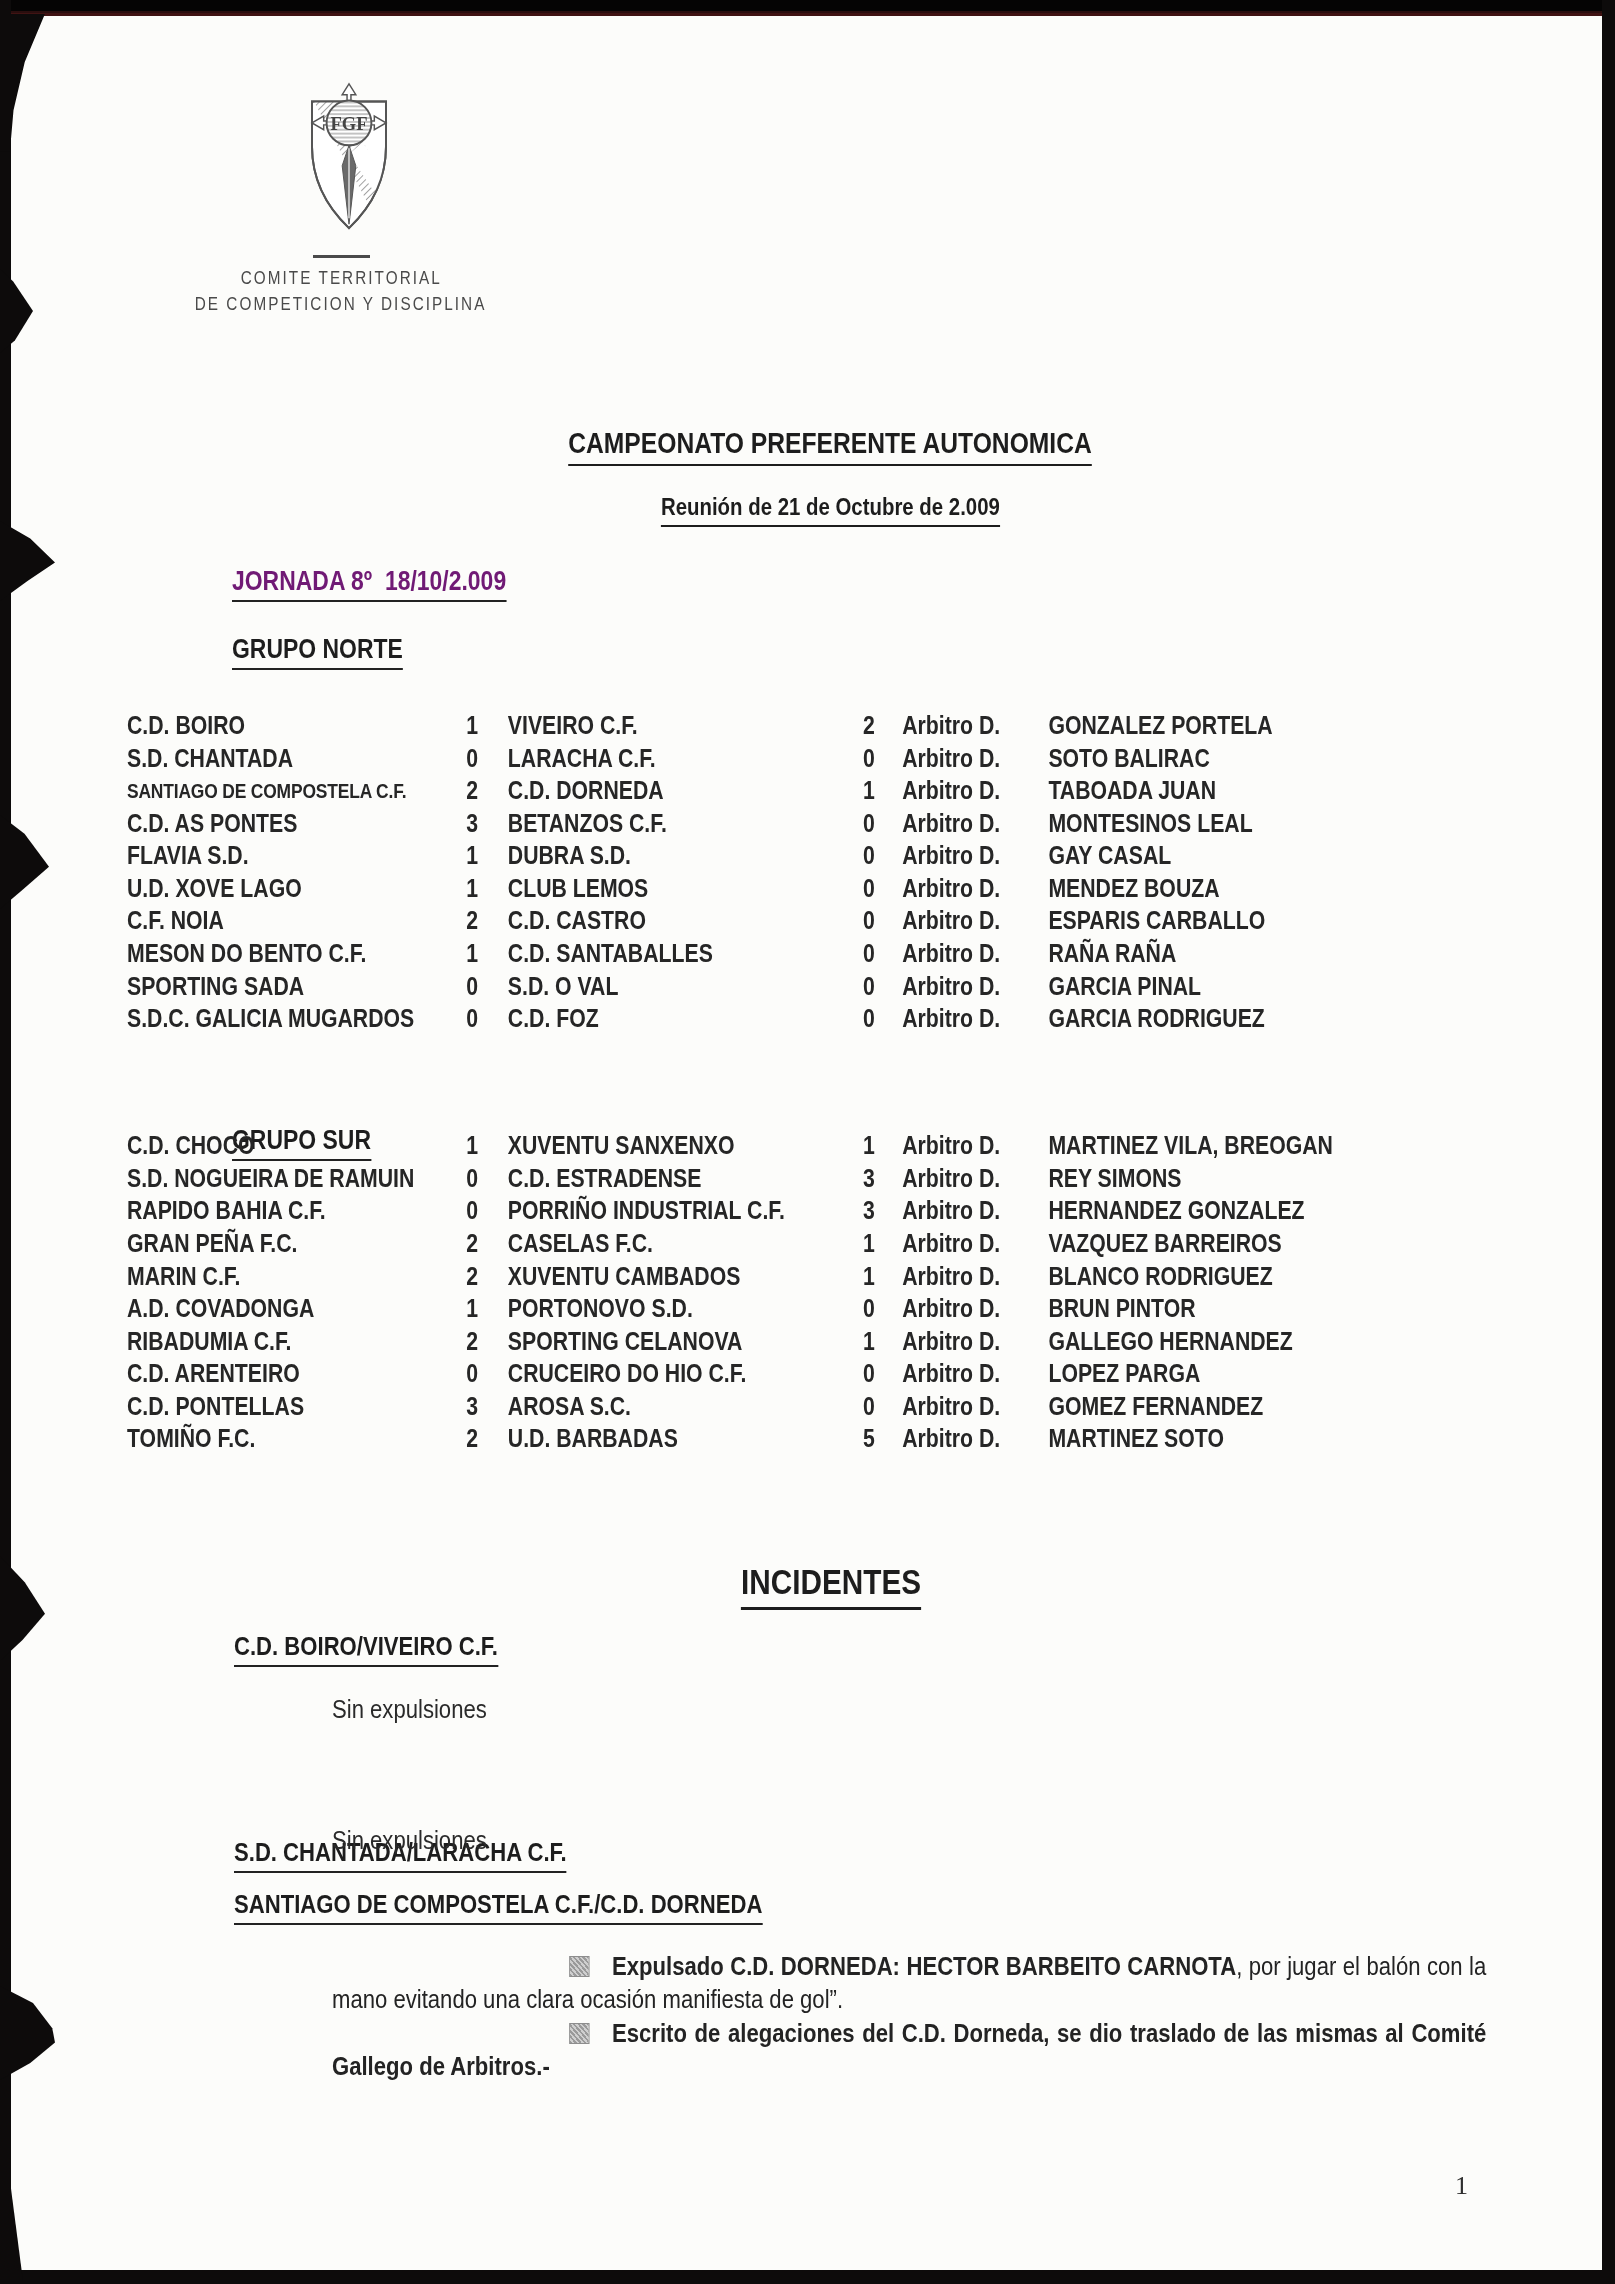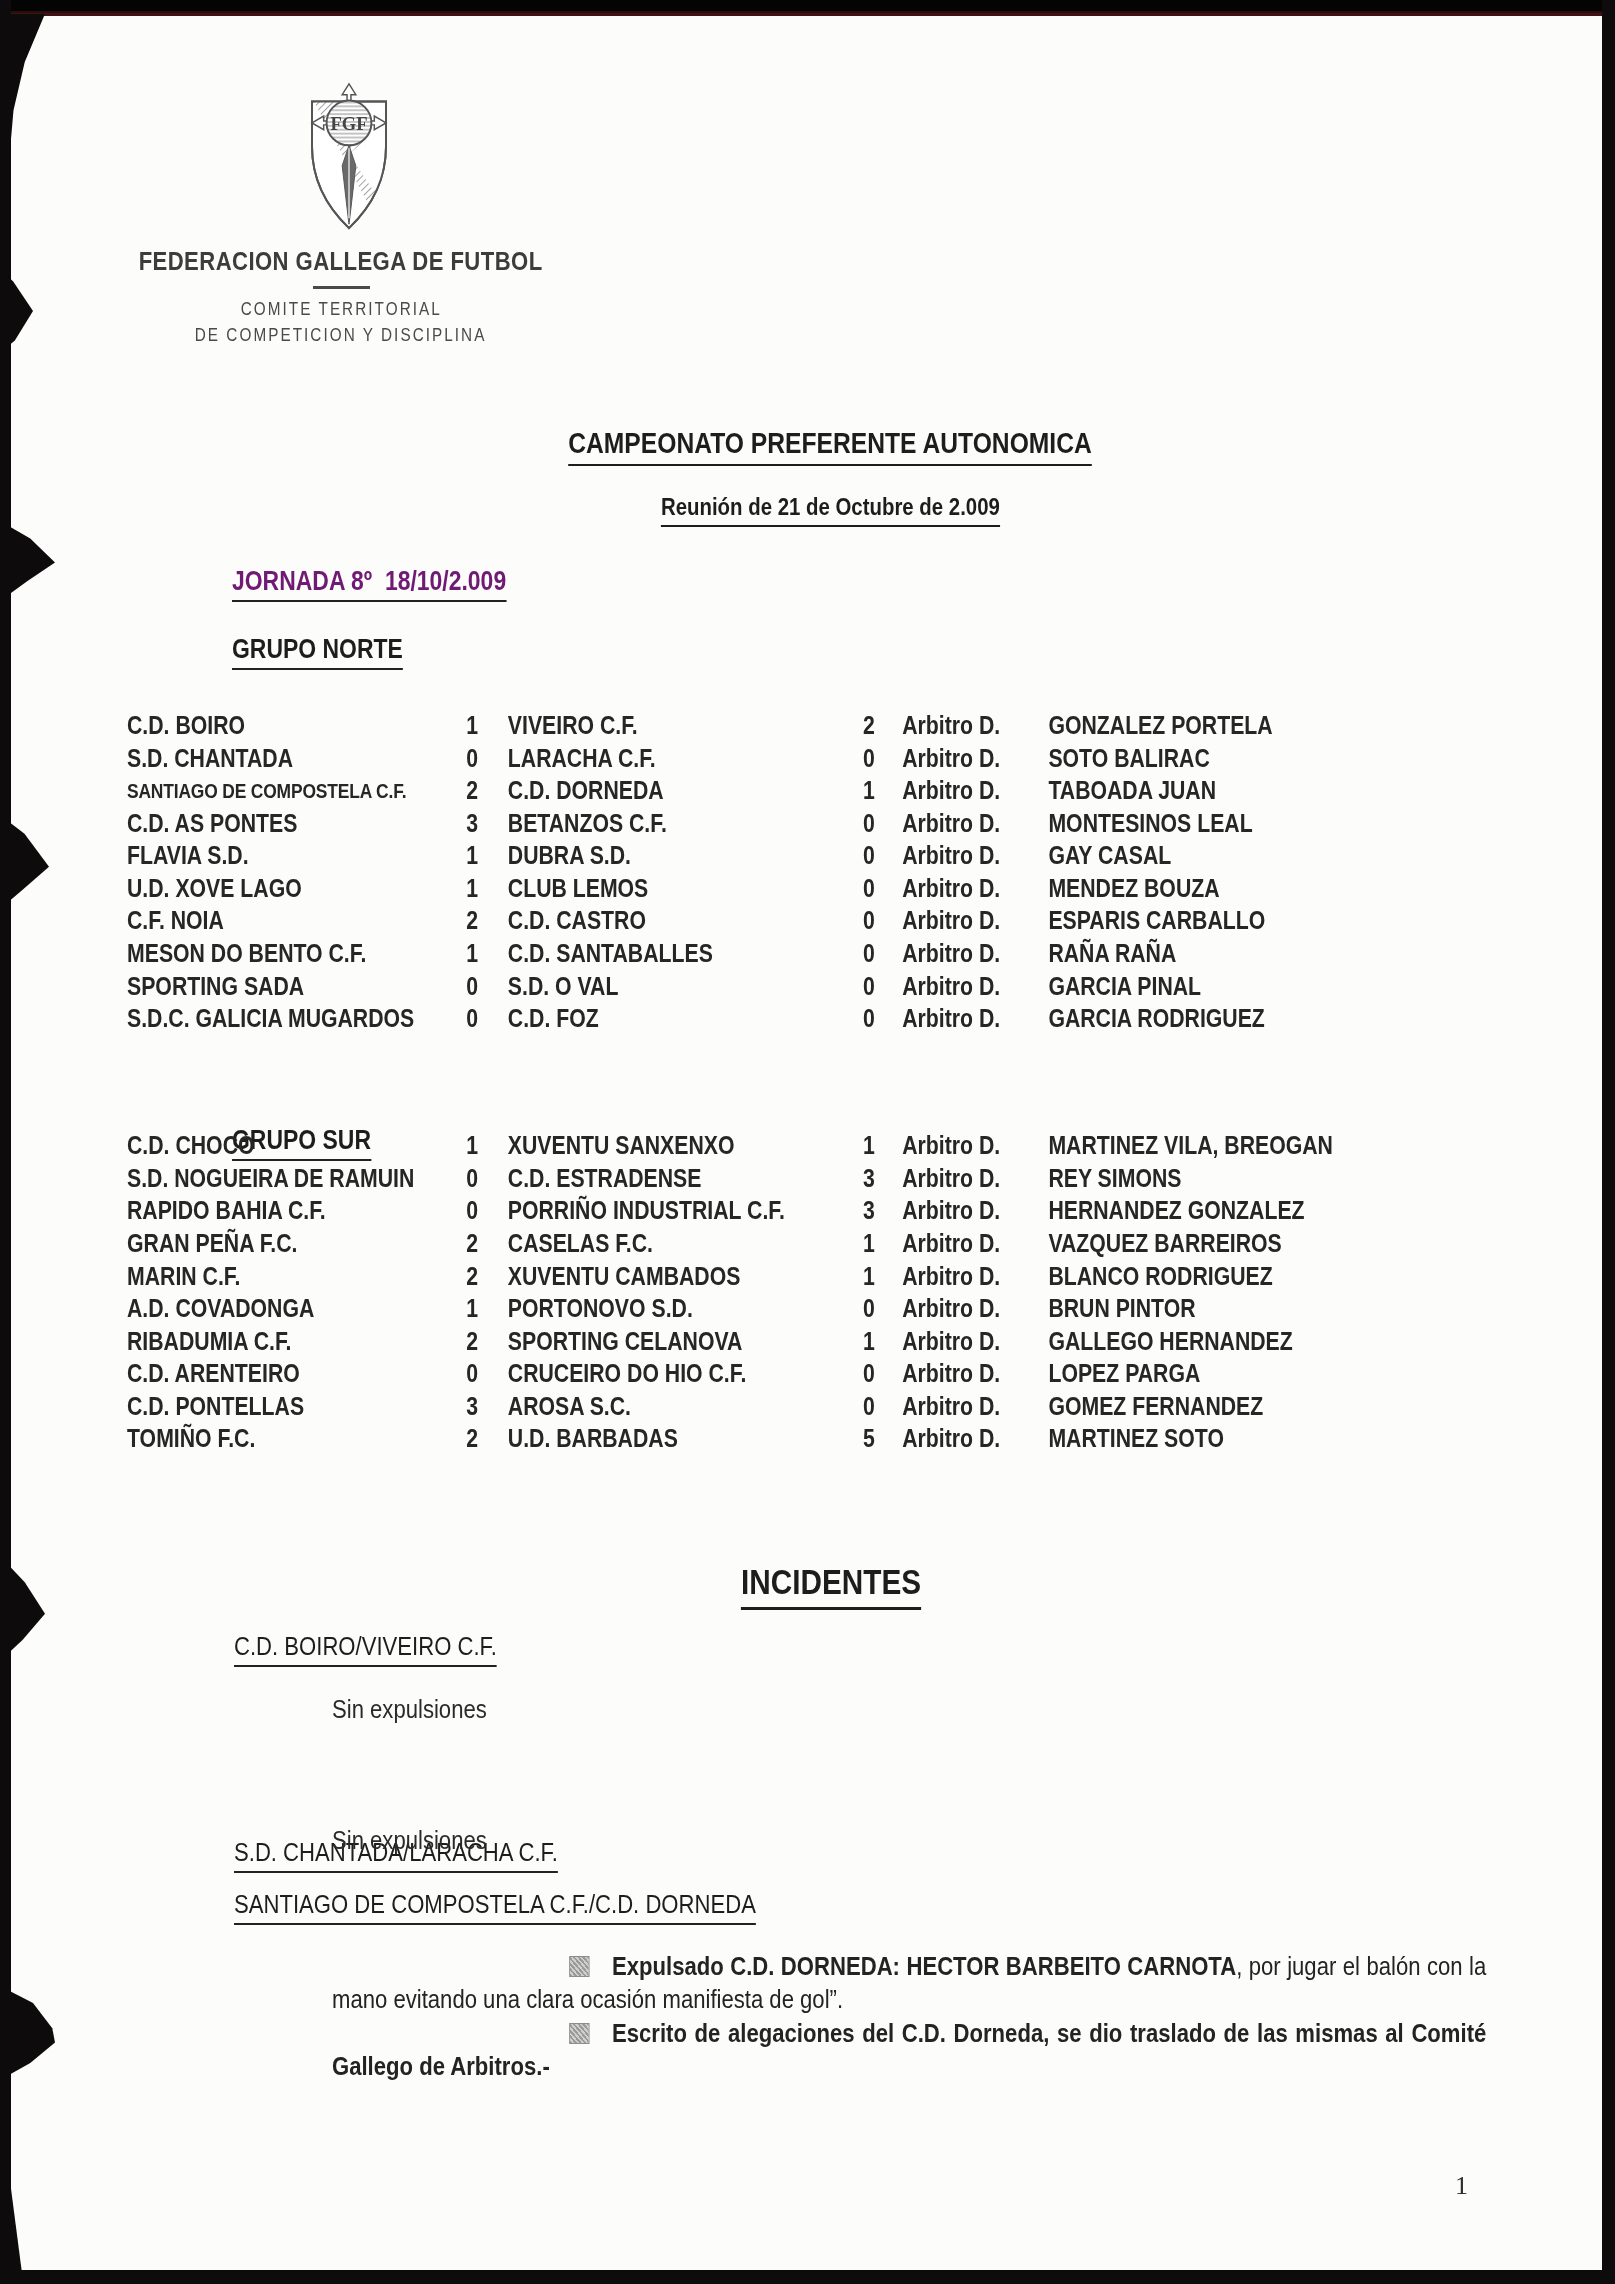--- a/index.html
+++ b/index.html
@@ -57,21 +57,21 @@
   .match-row span{position:absolute;top:0;}
   .c-home{left:0;}
   .c-hs{left:399px;}
   .c-away{left:448px;}
   .c-as{left:866px;}
   .c-arb{left:912px;}
   .c-ref{left:1084px;}
   .c-home.small{font-size:20.5px;letter-spacing:-0.2px;}
 
   
-  .incident-heading{position:absolute;left:234px;font-size:26px;font-weight:normal;color:#1d1d1d;}
+  .incident-heading{position:absolute;left:234px;font-size:26px;font-weight:bold;color:#1d1d1d;}
   .incident-note{position:absolute;left:332px;font-size:26px;color:#2a2a2a;}
   #incident-paras{position:absolute;left:332px;top:1950px;width:1358px;
     transform:scaleX(.85);transform-origin:0 0;
     font-size:26px;line-height:33px;color:#232323;text-align:justify;}
   .bullet-para{text-indent:279px;margin:0 0 1px 0;}
   .bullet-sq{display:inline-block;width:22.4px;height:19.5px;margin-right:26px;
     background:repeating-linear-gradient(45deg,#9a9a9a 0 2px,#cfcfcf 2px 3.9px);
     border:1px solid #8d8d8d;vertical-align:-2px;}
   .bullet-para b{font-weight:bold;}
 
@@ -117,21 +117,20 @@
   <polygon points="46,2 39,13 44,13 44,20 48,20 48,13 53,13" fill="#fff" stroke="#555" stroke-width="1.5"></polygon>
   <polygon points="8,42 20,35 20,40 27,40 27,44 20,44 20,49" fill="#fff" stroke="#555" stroke-width="1.5"></polygon>
   <polygon points="84,42 72,35 72,40 65,40 65,44 72,44 72,49" fill="#fff" stroke="#555" stroke-width="1.5"></polygon>
   <circle cx="46" cy="42" r="23" fill="url(#hlines)" stroke="#555" stroke-width="2"></circle>
   <text x="46" y="49" text-anchor="middle" font-family="Liberation Serif, serif" font-size="19" font-weight="bold" fill="#444">FGF</text>
   <path d="M46,65 L53,86 L47,138 L46,146 L45,138 L39,86 Z" fill="#6a6a6a" stroke="#555" stroke-width="1"></path>
   <line x1="46" y1="68" x2="46" y2="140" stroke="#fff" stroke-width="1.2"></line>
 </svg>
 
 <div id="org-header">
-  <div id="org-name"><span class="shrink-c">FEDERACION GALLEGA DE FUTBOL</span></div>
   <div id="org-divider"></div>
   <div class="committee"><span class="shrink-c">COMITE TERRITORIAL</span></div>
   <div class="committee"><span class="shrink-c">DE COMPETICION Y DISCIPLINA</span></div>
 </div>
 
 <div class="centerband" id="champ-title">
   <span class="title-u">CAMPEONATO PREFERENTE AUTONOMICA</span>
 </div>
 <div class="centerband" id="meeting-title">
   <span class="title-u">Reunión de 21 de Octubre de 2.009</span>

